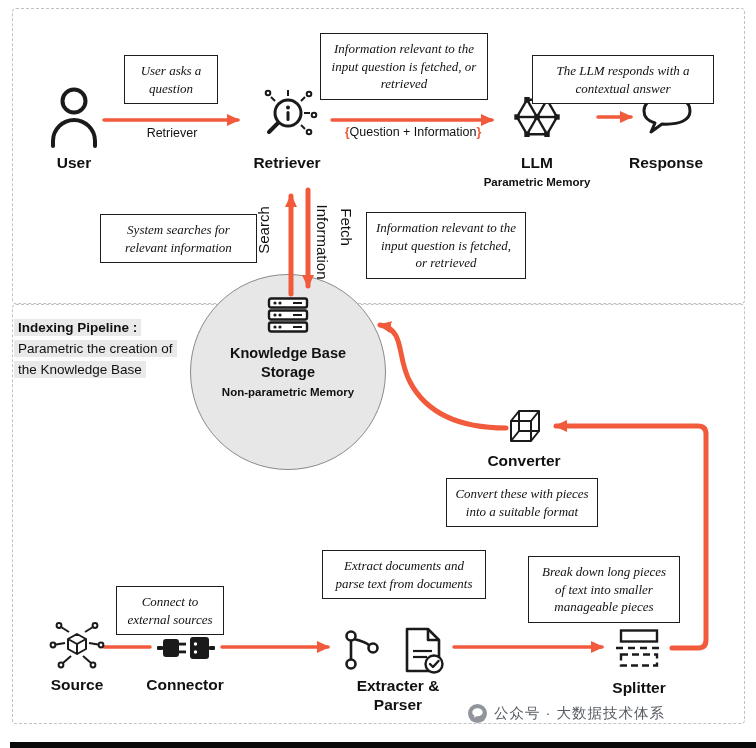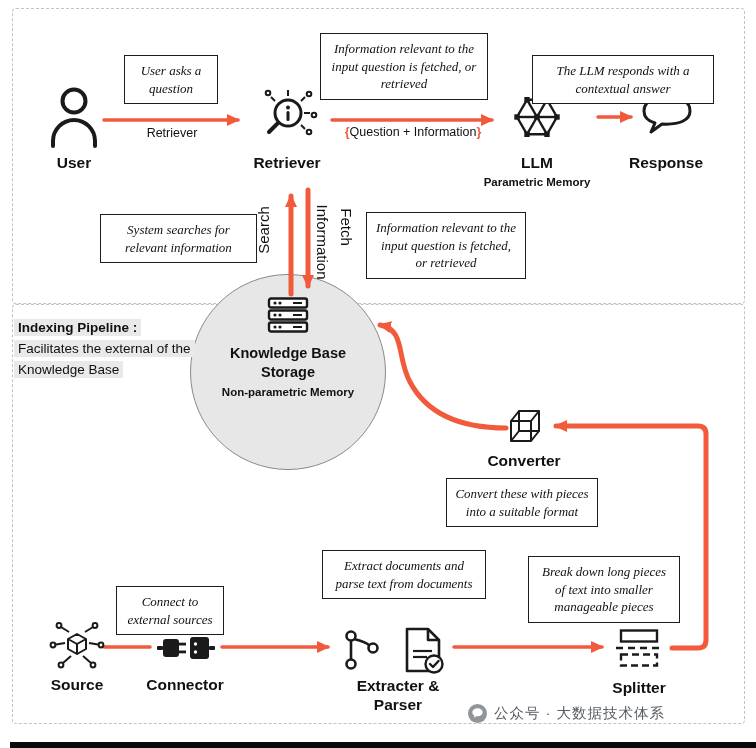--- a/index.html
+++ b/index.html
@@ -184,21 +184,21 @@
         <line x1="27" y1="19" x2="36" y2="19"></line>
         <line x1="27" y1="31" x2="36" y2="31"></line>
       </g>
     </svg>
   </div>
   <div class="kb-text" style="left:288px;top:344px;width:140px;font-size:14.5px;line-height:1.3;">Knowledge Base Storage</div>
   <div class="kb-text" style="left:288px;top:386px;width:160px;font-size:11.5px;">Non-parametric Memory</div>
 
   <div class="pipeline" style="left:14px;top:318px;width:178px;">
     <span class="hl title">Indexing Pipeline :</span><br>
-    <span class="hl">Facilitates the external of the Knowledge Base</span>
+    <span class="hl">Parametric the creation of the Knowledge Base</span>
   </div>
 
   <div class="icon" style="left:506px;top:406px;">
     <svg width="38" height="40" viewBox="0 0 38 40">
       <g stroke="#1a1a1a" stroke-width="2" fill="none" stroke-linejoin="round">
         <rect x="5" y="15" width="20" height="20"></rect>
         <rect x="13" y="5" width="20" height="20"></rect>
         <line x1="5" y1="15" x2="13" y2="5"></line>
         <line x1="25" y1="15" x2="33" y2="5"></line>
         <line x1="5" y1="35" x2="13" y2="25"></line>

